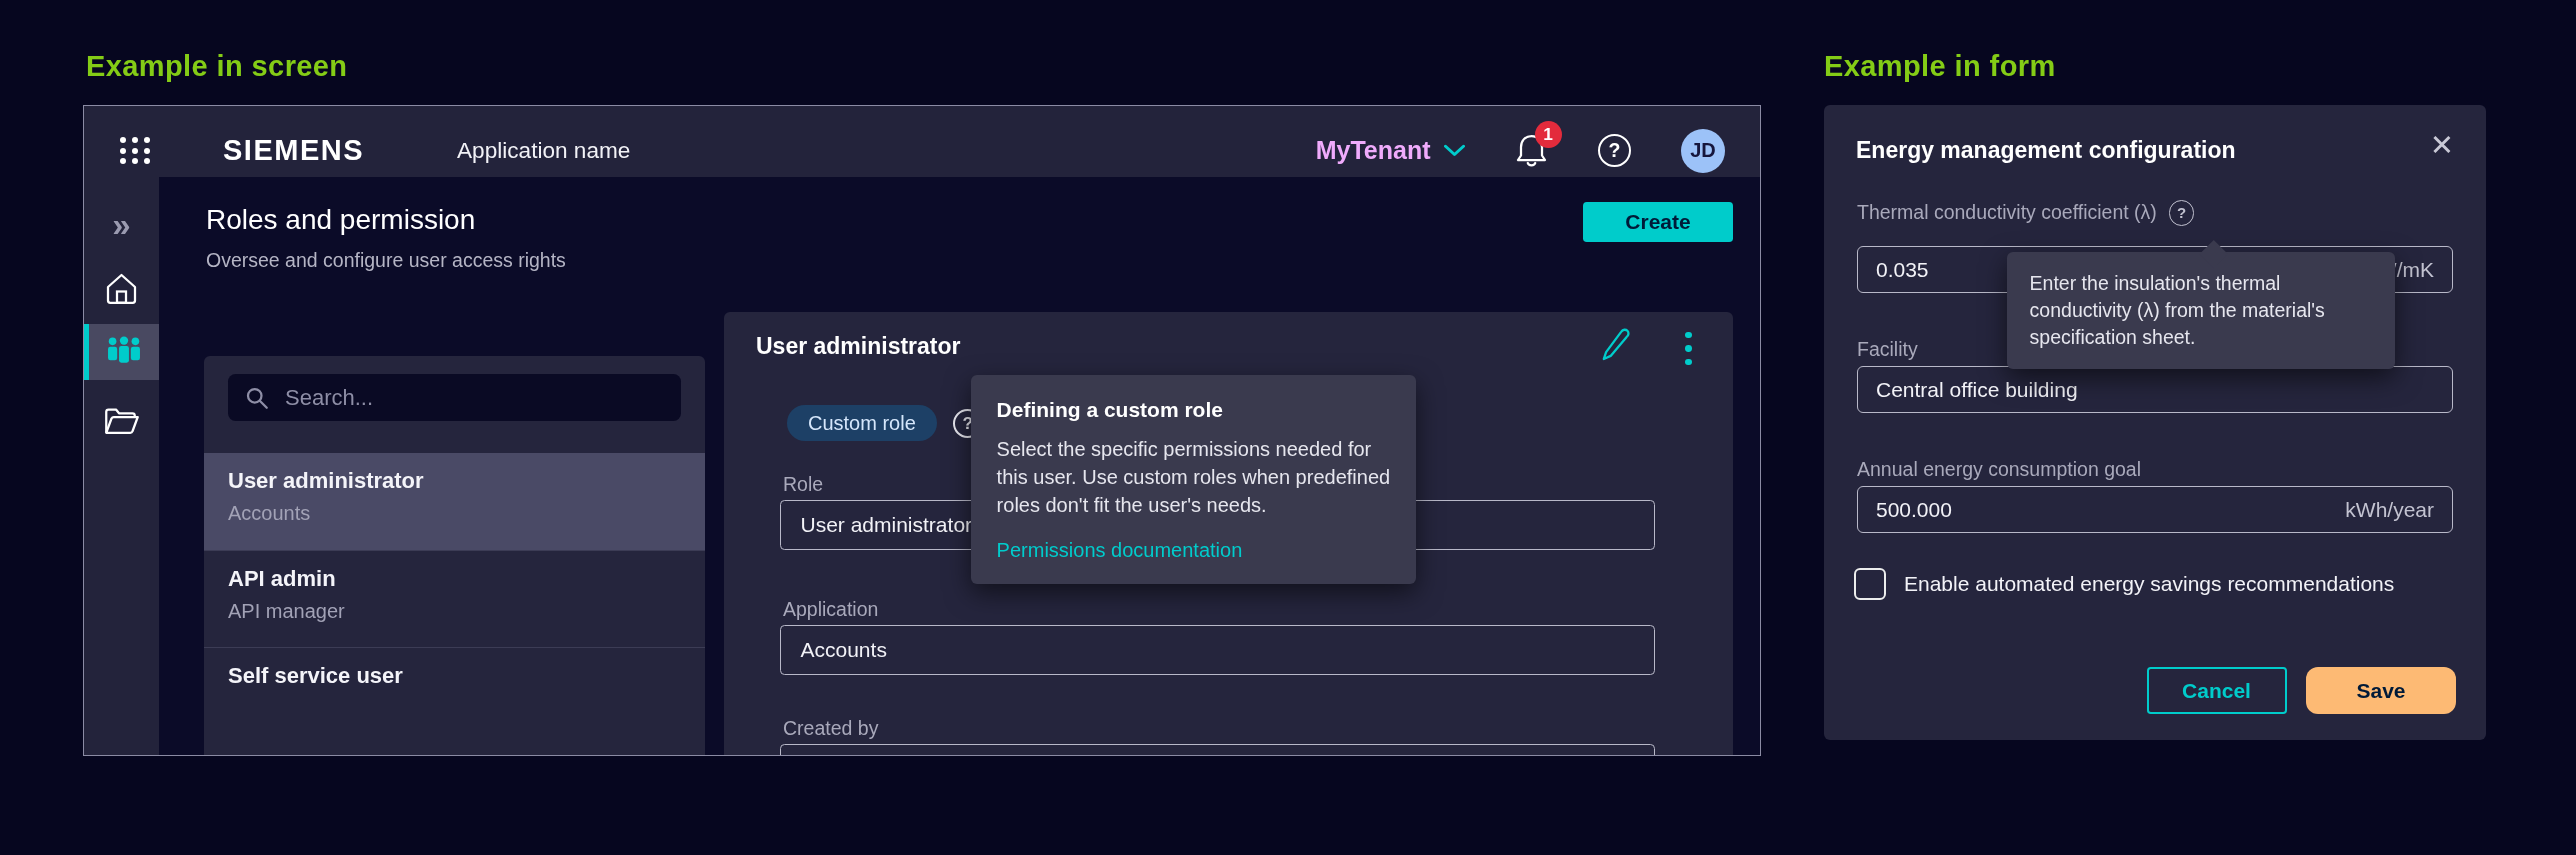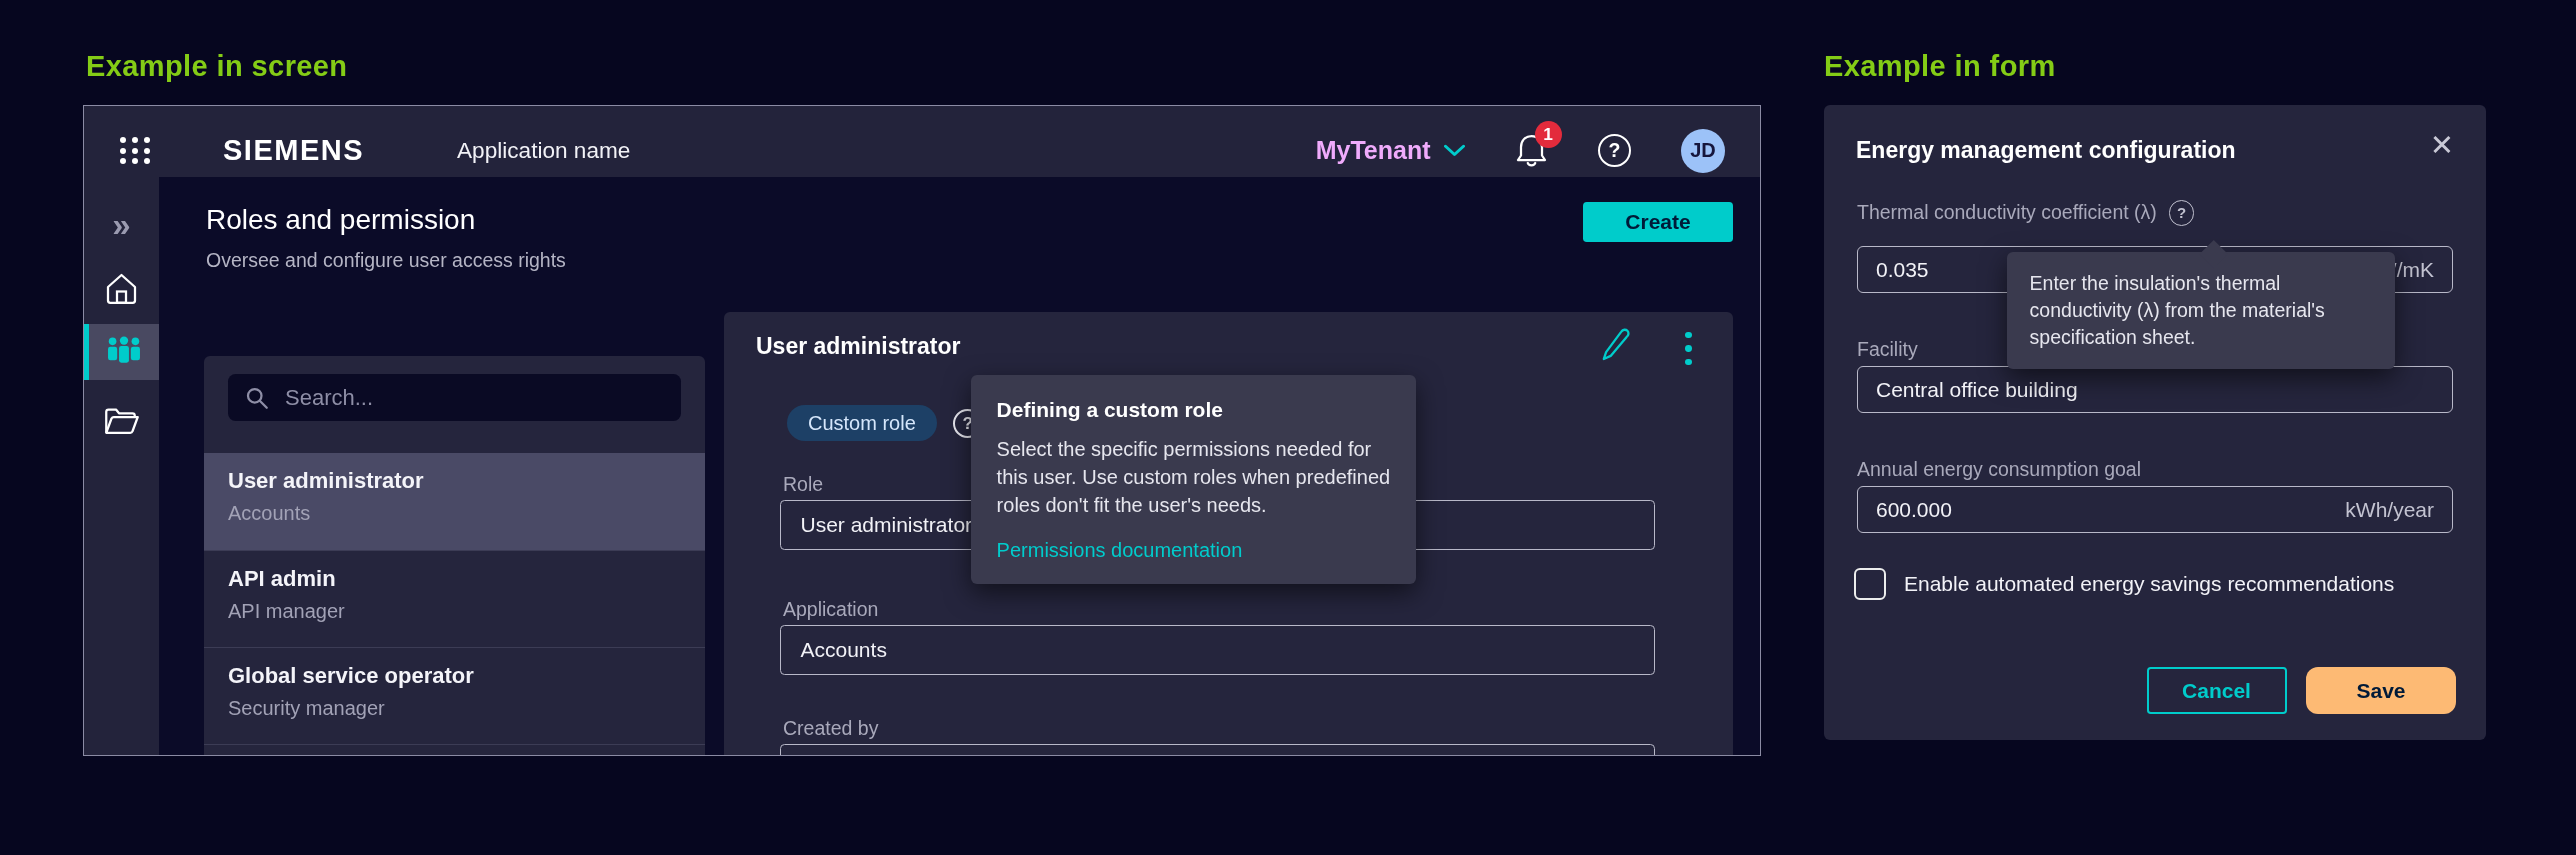--- a/index.html
+++ b/index.html
@@ -220,24 +220,20 @@
           <div class="role-list">
             <div class="role-row selected">
               <div class="t">User administrator</div>
               <div class="s">Accounts</div>
             </div>
             <div class="role-row">
               <div class="t">API admin</div>
               <div class="s">API manager</div>
             </div>
             <div class="role-row">
-              <div class="t">Global service operator</div>
-              <div class="s">Security manager</div>
-            </div>
-            <div class="role-row">
               <div class="t">Self service user</div>
               <div class="s"></div>
             </div>
           </div>
         </div>
 
         <div class="detail-card">
           <div class="detail-title">User administrator</div>
           <div class="edit-btn">
             <span>
@@ -299,21 +295,21 @@
       <span>Facility</span>
     </div>
     <div class="f-input" id="f2">
       <span>Central office building</span>
     </div>
 
     <div class="f-label" id="f3-label">
       <span>Annual energy consumption goal</span>
     </div>
     <div class="f-input" id="f3">
-      <span>600.000</span>
+      <span>500.000</span>
       <span class="unit">kWh/year</span>
     </div>
 
     <div class="check-row">
       <div class="checkbox"></div>
       <div class="cl">Enable automated energy savings recommendations</div>
     </div>
 
     <div class="form-actions">
       <button class="btn-cancel">Cancel</button>

